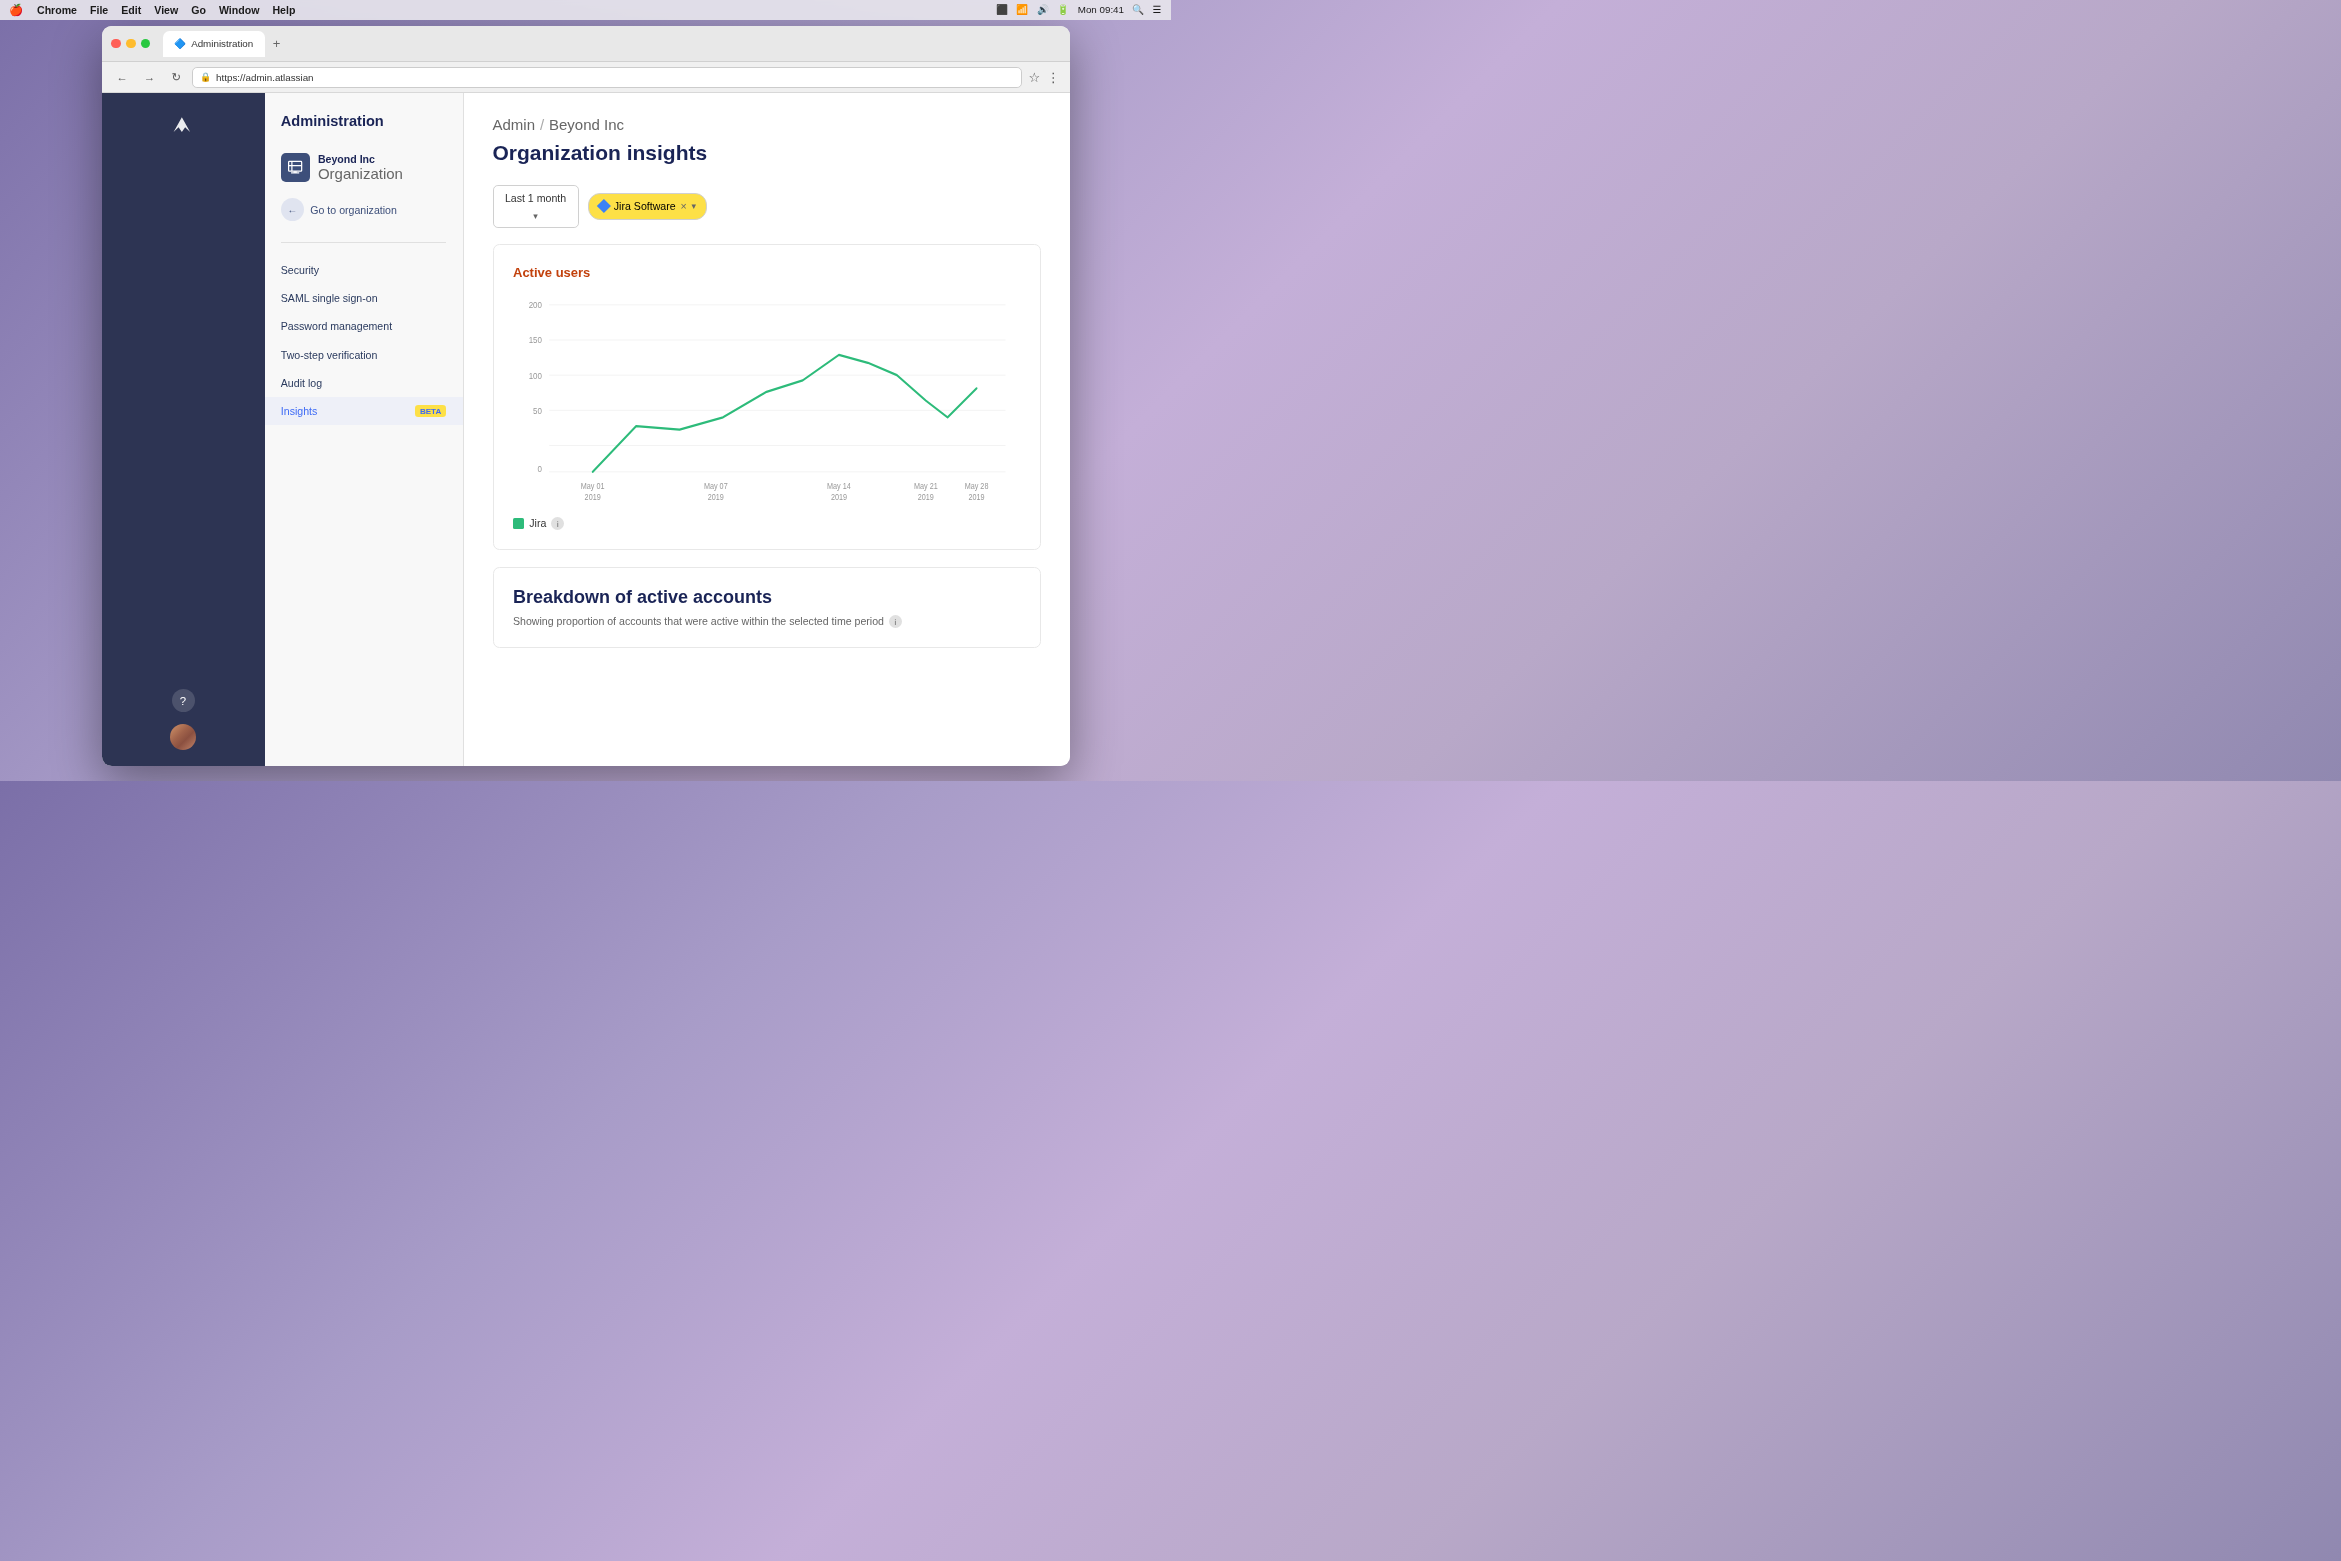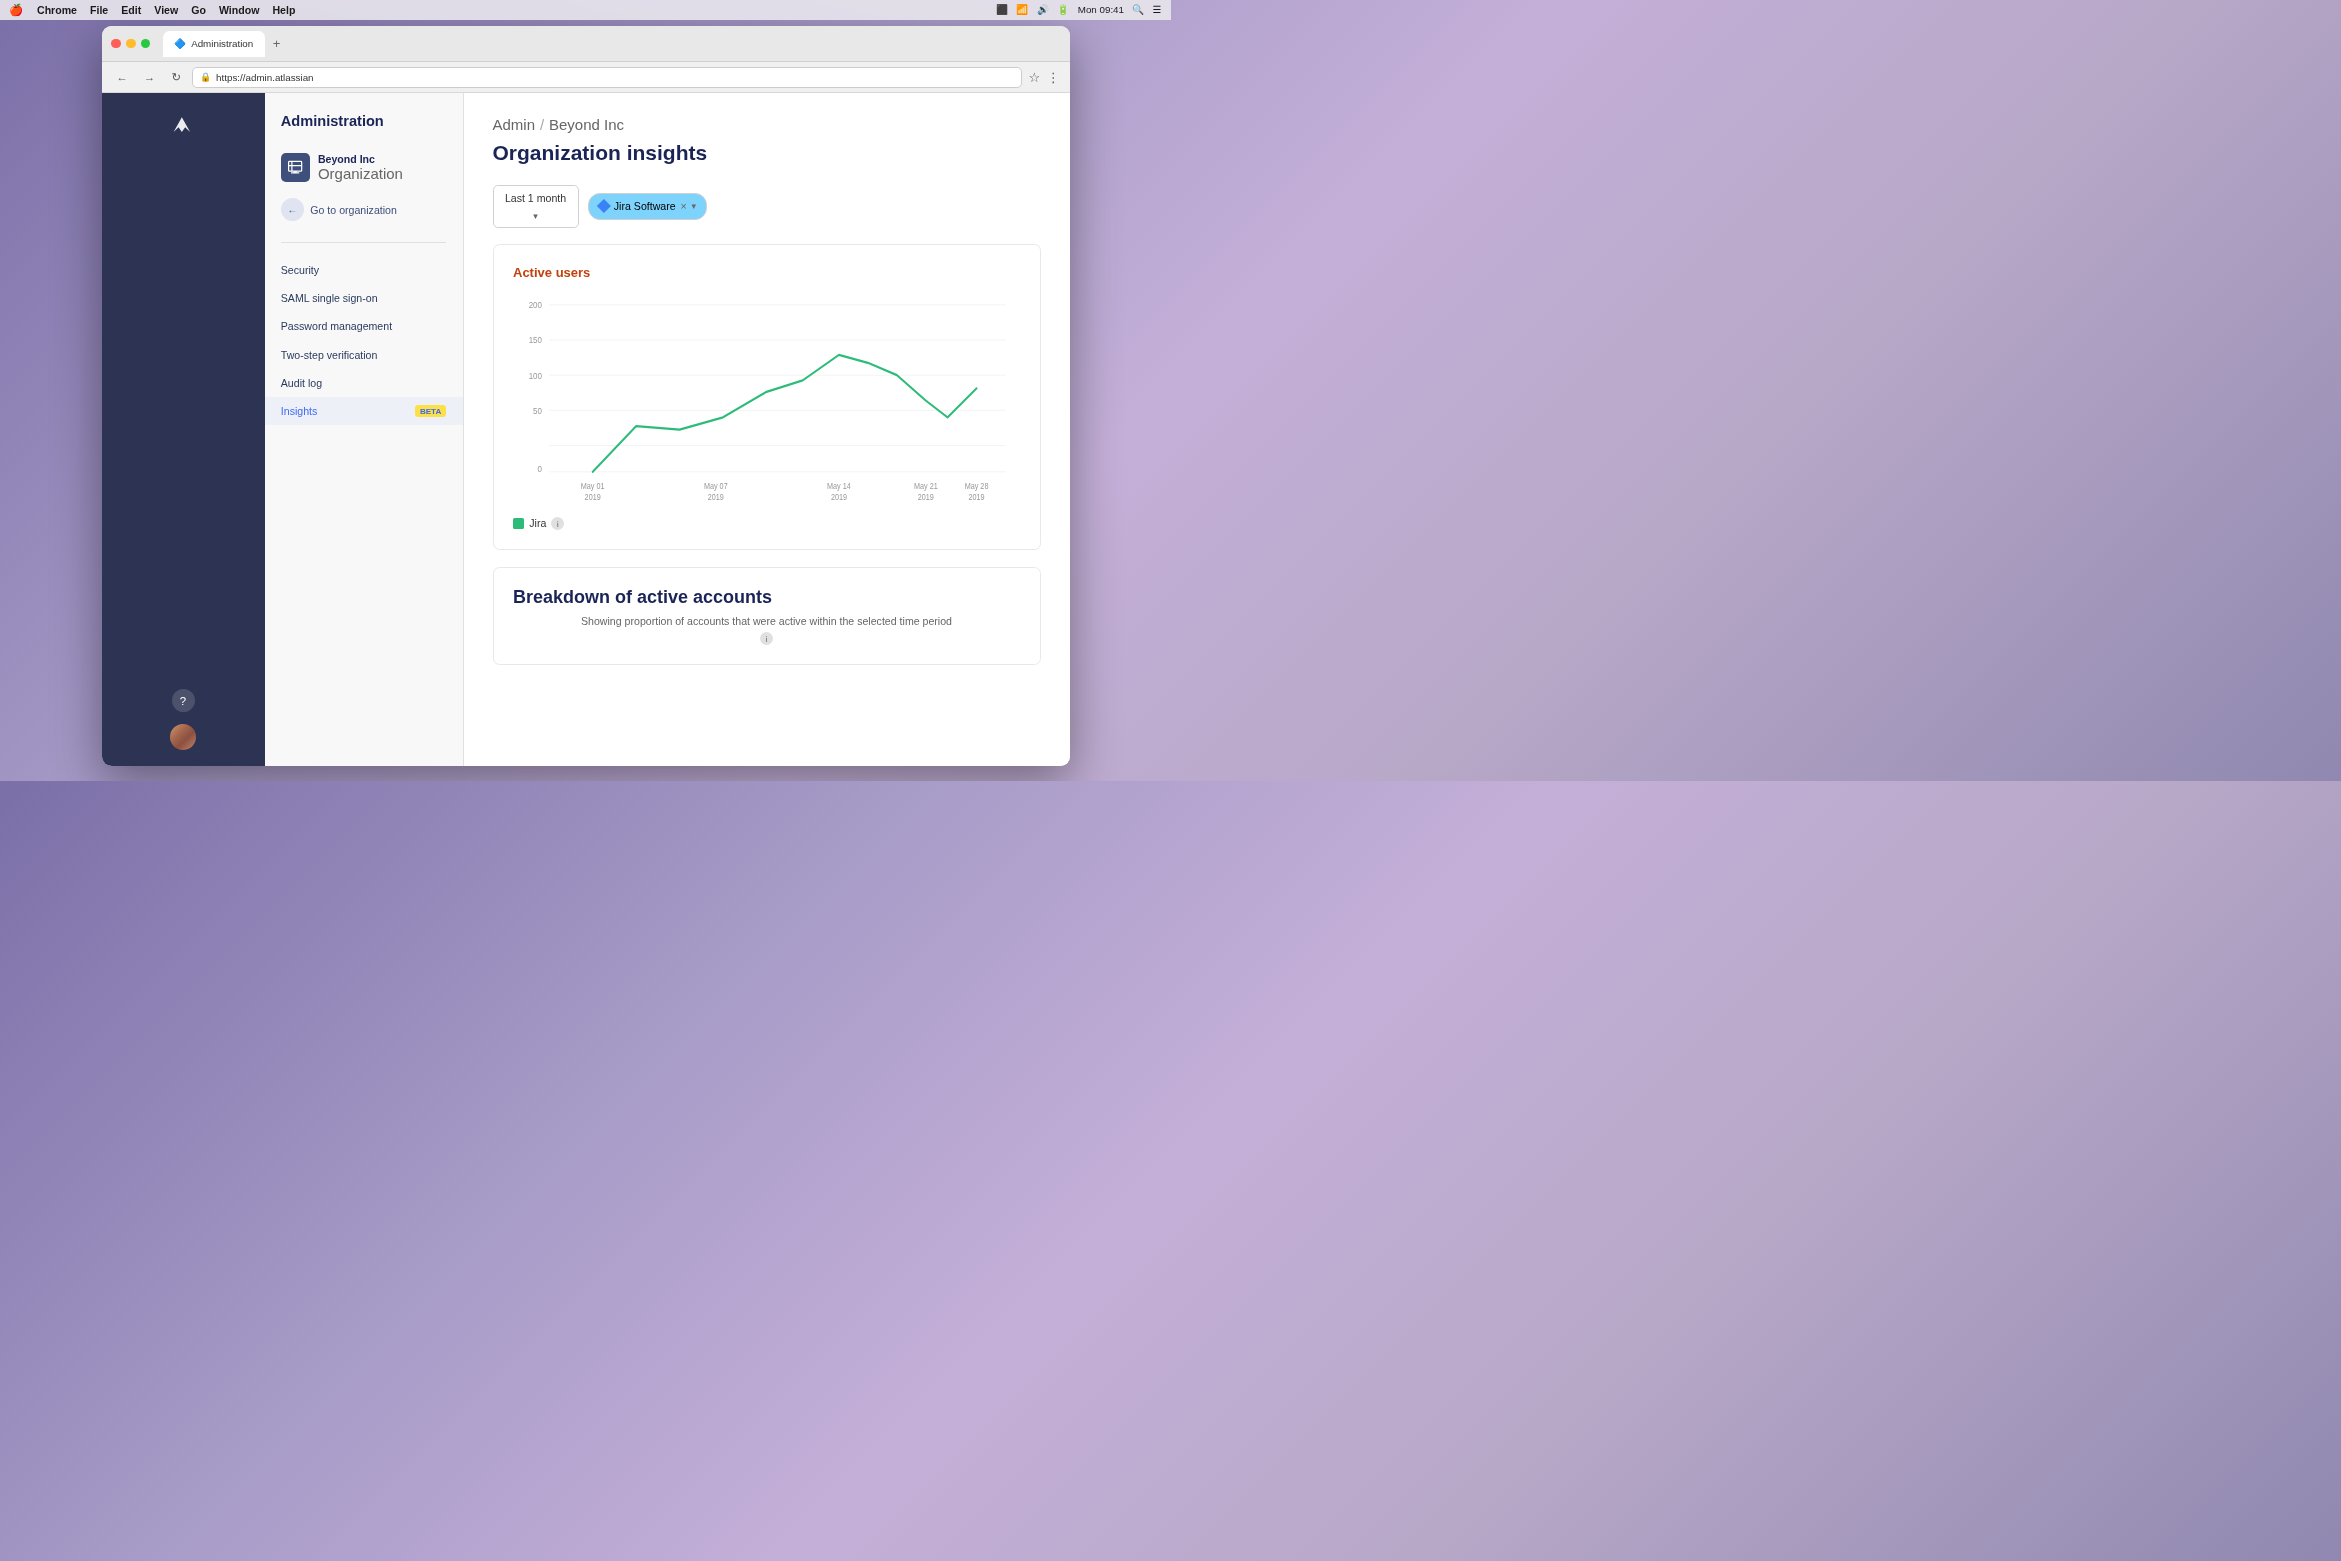--- a/index.html
+++ b/index.html
@@ -304,21 +304,21 @@
       flex-direction: column;
     }
     .filter-dropdown-icon { font-size: 9px; color: #666; }
     .product-filter {
       display: flex;
       align-items: center;
       gap: 4.9px;
       padding: 6.5px 9.8px;
       border: 0.8px solid #d0d0d0;
       border-radius: 12px;
-      background: #7dd3fc;
+      background: #fde047;
       font-size: 10.6px;
       cursor: pointer;
     }
     .product-diamond {
       width: 9.8px;
       height: 9.8px;
       background: #3b82f6;
       transform: rotate(45deg);
       display: inline-block;
       flex-shrink: 0;
@@ -393,21 +393,20 @@
       font-weight: 600;
       color: #1a2456;
       margin-bottom: 6.5px;
     }
     .breakdown-subtitle {
       font-size: 10.6px;
       color: #666;
       display: flex;
       align-items: center;
       gap: 4.9px;
-      flex-direction: column;
     }
     .info-icon {
       width: 13px;
       height: 13px;
       border-radius: 50%;
       background: #e0e0e0;
       display: flex;
       align-items: center;
       justify-content: center;
       font-size: 8.1px;

